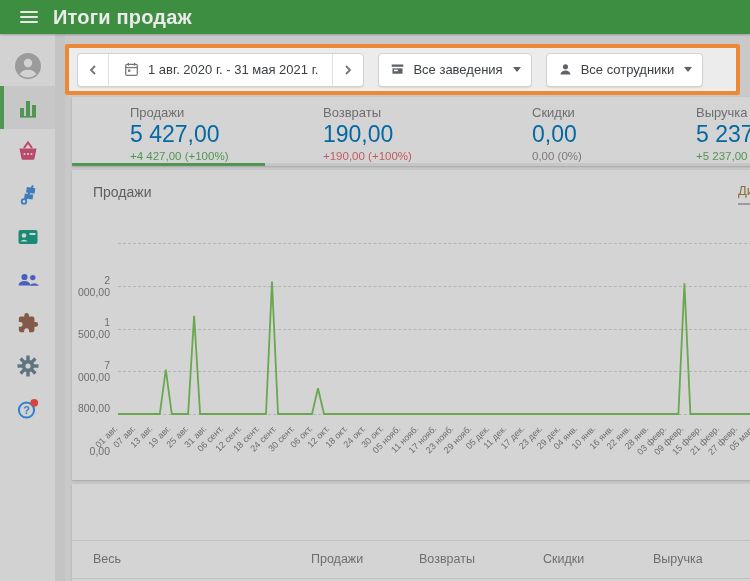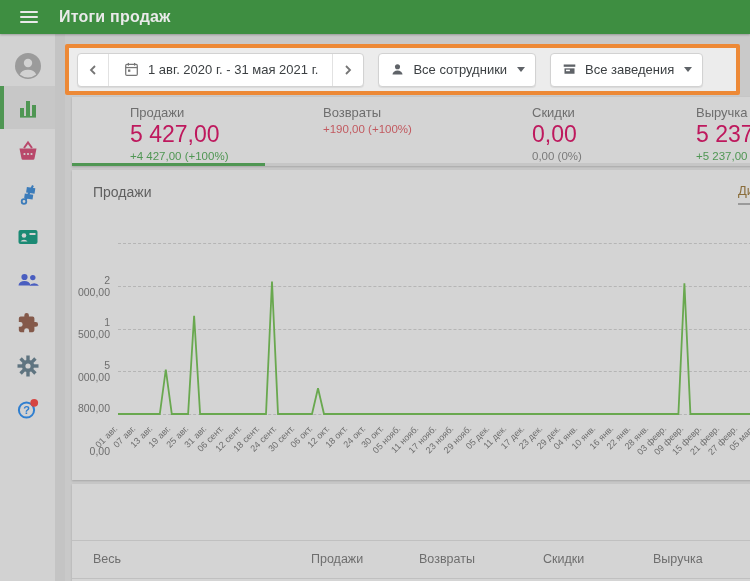--- a/index.html
+++ b/index.html
@@ -10,21 +10,21 @@
     -webkit-font-smoothing:antialiased;
   }
   
   .app-header{
     position:absolute;left:0;top:0;width:750px;height:34px;
     background:#3e8e41;display:flex;align-items:center;
     box-shadow:0 1px 2px rgba(0,0,0,.25);z-index:30;
   }
   .burger{width:18px;height:12px;margin-left:20px;display:flex;flex-direction:column;justify-content:space-between;cursor:pointer;}
   .burger span{display:block;height:2px;background:#e9e9e9;border-radius:1px;}
-  .app-title{color:#eaeaea;font-size:16px;font-weight:bold;margin-left:21px;letter-spacing:.2px;}
+  .app-title{color:#eaeaea;font-size:20px;font-weight:bold;margin-left:15px;letter-spacing:.2px;}
   
   .sidebar{position:absolute;left:0;top:34px;width:55px;height:547px;background:#d2d2d2;z-index:20;}
   .scroll-strip{position:absolute;left:55px;top:34px;width:10px;height:547px;background:#c4c4c4;}
   .avatar-wrap{width:55px;height:40px;margin-top:12px;display:flex;align-items:center;justify-content:center;}
   .nav-item{position:relative;width:55px;height:43px;display:flex;align-items:center;justify-content:center;cursor:pointer;}
   .nav-item.active{background:#c7c7c7;}
   .nav-item.active::before{content:"";position:absolute;left:0;top:0;width:4px;height:100%;background:#4f9653;}
   
   .card{position:absolute;left:72px;width:700px;background:#d4d4d4;box-shadow:0 1px 2px rgba(0,0,0,.18);}
   
@@ -37,21 +37,21 @@
        display:flex;align-items:center;box-shadow:0 1px 1px rgba(0,0,0,.08);font-size:13px;color:#3c4043;}
   .seg{display:flex;align-items:center;justify-content:center;height:100%;padding:0 9px;cursor:pointer;}
   .seg + .seg{border-left:1px solid #e2e2e2;}
   .date-seg{gap:8px;padding:0 14px;}
   .dropdown{padding:0 10px;gap:7px;cursor:pointer;}
   .caret{width:0;height:0;border-left:4px solid transparent;border-right:4px solid transparent;border-top:5px solid #5f6368;margin-left:3px;}
   
   .stats-card{top:97px;height:66px;border-bottom:3px solid #c6c6c6;box-sizing:content-box;}
   .stat-col{position:absolute;top:8px;cursor:pointer;}
   .stat-label{font-size:13px;color:#6e6e6e;margin-bottom:2px;}
-  .stat-value{font-size:23px;color:#be185d;line-height:1.1;white-space:nowrap;}
+  .stat-value{font-size:23px;color:#0369a1;line-height:1.1;white-space:nowrap;}
   .stat-delta{font-size:11.5px;margin-top:3px;white-space:nowrap;}
   .delta-green{color:#4f9653;} .delta-red{color:#c25a60;} .delta-gray{color:#7a7a7a;}
   .active-tab-bar{position:absolute;left:0;bottom:-3px;width:193px;height:3px;background:#4f9653;}
   
   .chart-card{top:170px;height:310px;}
   .chart-title{position:absolute;left:21px;top:14px;font-size:14px;color:#5f5f5f;}
   .chart-link{position:absolute;left:666px;top:13px;font-size:13px;color:#8a6d3b;padding-bottom:5px;border-bottom:2px solid #9a9a9a;cursor:pointer;white-space:nowrap;}
   .gridline{position:absolute;border-top:1px dashed #b5b5b5;height:0;}
   .ytick{position:absolute;left:0;width:38px;text-align:right;font-size:10.5px;color:#6e6e6e;margin-top:36px;}
   .xlab{position:absolute;width:46px;text-align:right;font-size:9px;color:#6e6e6e;white-space:nowrap;
@@ -187,46 +187,47 @@
     <div class="seg">
       <svg width="12" height="12" viewBox="0 0 12 12">
         <polyline points="4,2 8,6 4,10" fill="none" stroke="#757575" stroke-width="1.8"></polyline>
       </svg>
     </div>
   </div>
 
 
   <div class="ctl dropdown">
     <svg width="17" height="17" viewBox="0 0 22 22" fill="#5f6368">
-      <circle cx="11" cy="7.5" r="3.3"></circle>
-      <path d="M4.5,17.5 a6.5,5.2 0 0 1 13,0 z"></path>
-    </svg>
-    <span>Все сотрудники</span>
-    <span class="caret"></span>
-  </div>
-
-  <div class="ctl dropdown">
-    <svg width="17" height="17" viewBox="0 0 22 22" fill="#5f6368">
       <rect x="3.5" y="4.5" width="15" height="3"></rect>
       <rect x="4.5" y="9.5" width="13" height="7"></rect>
       <rect x="6.5" y="11.2" width="5" height="2" fill="#fff"></rect>
     </svg>
     <span>Все заведения</span>
+    <span class="caret"></span>
+  </div>
+
+  <div class="ctl dropdown">
+    <svg width="17" height="17" viewBox="0 0 22 22" fill="#5f6368">
+      <circle cx="11" cy="7.5" r="3.3"></circle>
+      <path d="M4.5,17.5 a6.5,5.2 0 0 1 13,0 z"></path>
+    </svg>
+    <span>Все сотрудники</span>
     <span class="caret"></span>
   </div>
 </div>
 
 <div class="card stats-card">
   <div class="stat-col" style="left:58px">
     <div class="stat-label">Продажи</div>
     <div class="stat-value">5 427,00</div>
     <div class="stat-delta delta-green">+4 427,00 (+100%)</div>
   </div>
   <div class="stat-col" style="left:251px">
     <div class="stat-label">Возвраты</div>
+    <div class="stat-value">190,00</div>
     <div class="stat-delta delta-red">+190,00 (+100%)</div>
   </div>
   <div class="stat-col" style="left:460px">
     <div class="stat-label">Скидки</div>
     <div class="stat-value">0,00</div>
     <div class="stat-delta delta-gray">0,00 (0%)</div>
   </div>
   <div class="stat-col" style="left:624px">
     <div class="stat-label">Выручка</div>
     <div class="stat-value">5 237,00</div>
@@ -237,21 +238,21 @@
 
 <div class="card chart-card" id="chartCard">
   <div class="chart-title">Продажи</div>
   <div class="chart-link">Ди</div>
 
 <div class="gridline" style="left: 46px; top: 73px; width: 654px;"></div>
     <div class="ytick" style="top: 67.5px;">2 000,00</div>
     <div class="gridline" style="left: 46px; top: 115.75px; width: 654px;"></div>
     <div class="ytick" style="top: 110.25px;">1 500,00</div>
     <div class="gridline" style="left: 46px; top: 158.5px; width: 654px;"></div>
-    <div class="ytick" style="top: 153px;">5 000,00</div>
+    <div class="ytick" style="top: 153px;">7 000,00</div>
     <div class="gridline" style="left: 46px; top: 201.25px; width: 654px;"></div>
     <div class="ytick" style="top: 195.75px;">800,00</div>
     <div class="gridline" style="left: 46px; top: 244px; width: 654px;"></div>
     <div class="ytick" style="top: 238.5px;">0,00</div>
     <div class="xlab" style="left: -2px; top: 252px;">01 авг.</div>
     <div class="xlab" style="left: 15.7px; top: 252px;">07 авг.</div>
     <div class="xlab" style="left: 33.4px; top: 252px;">13 авг.</div>
     <div class="xlab" style="left: 51.1px; top: 252px;">19 авг.</div>
     <div class="xlab" style="left: 68.8px; top: 252px;">25 авг.</div>
     <div class="xlab" style="left: 86.5px; top: 252px;">31 авг.</div>

